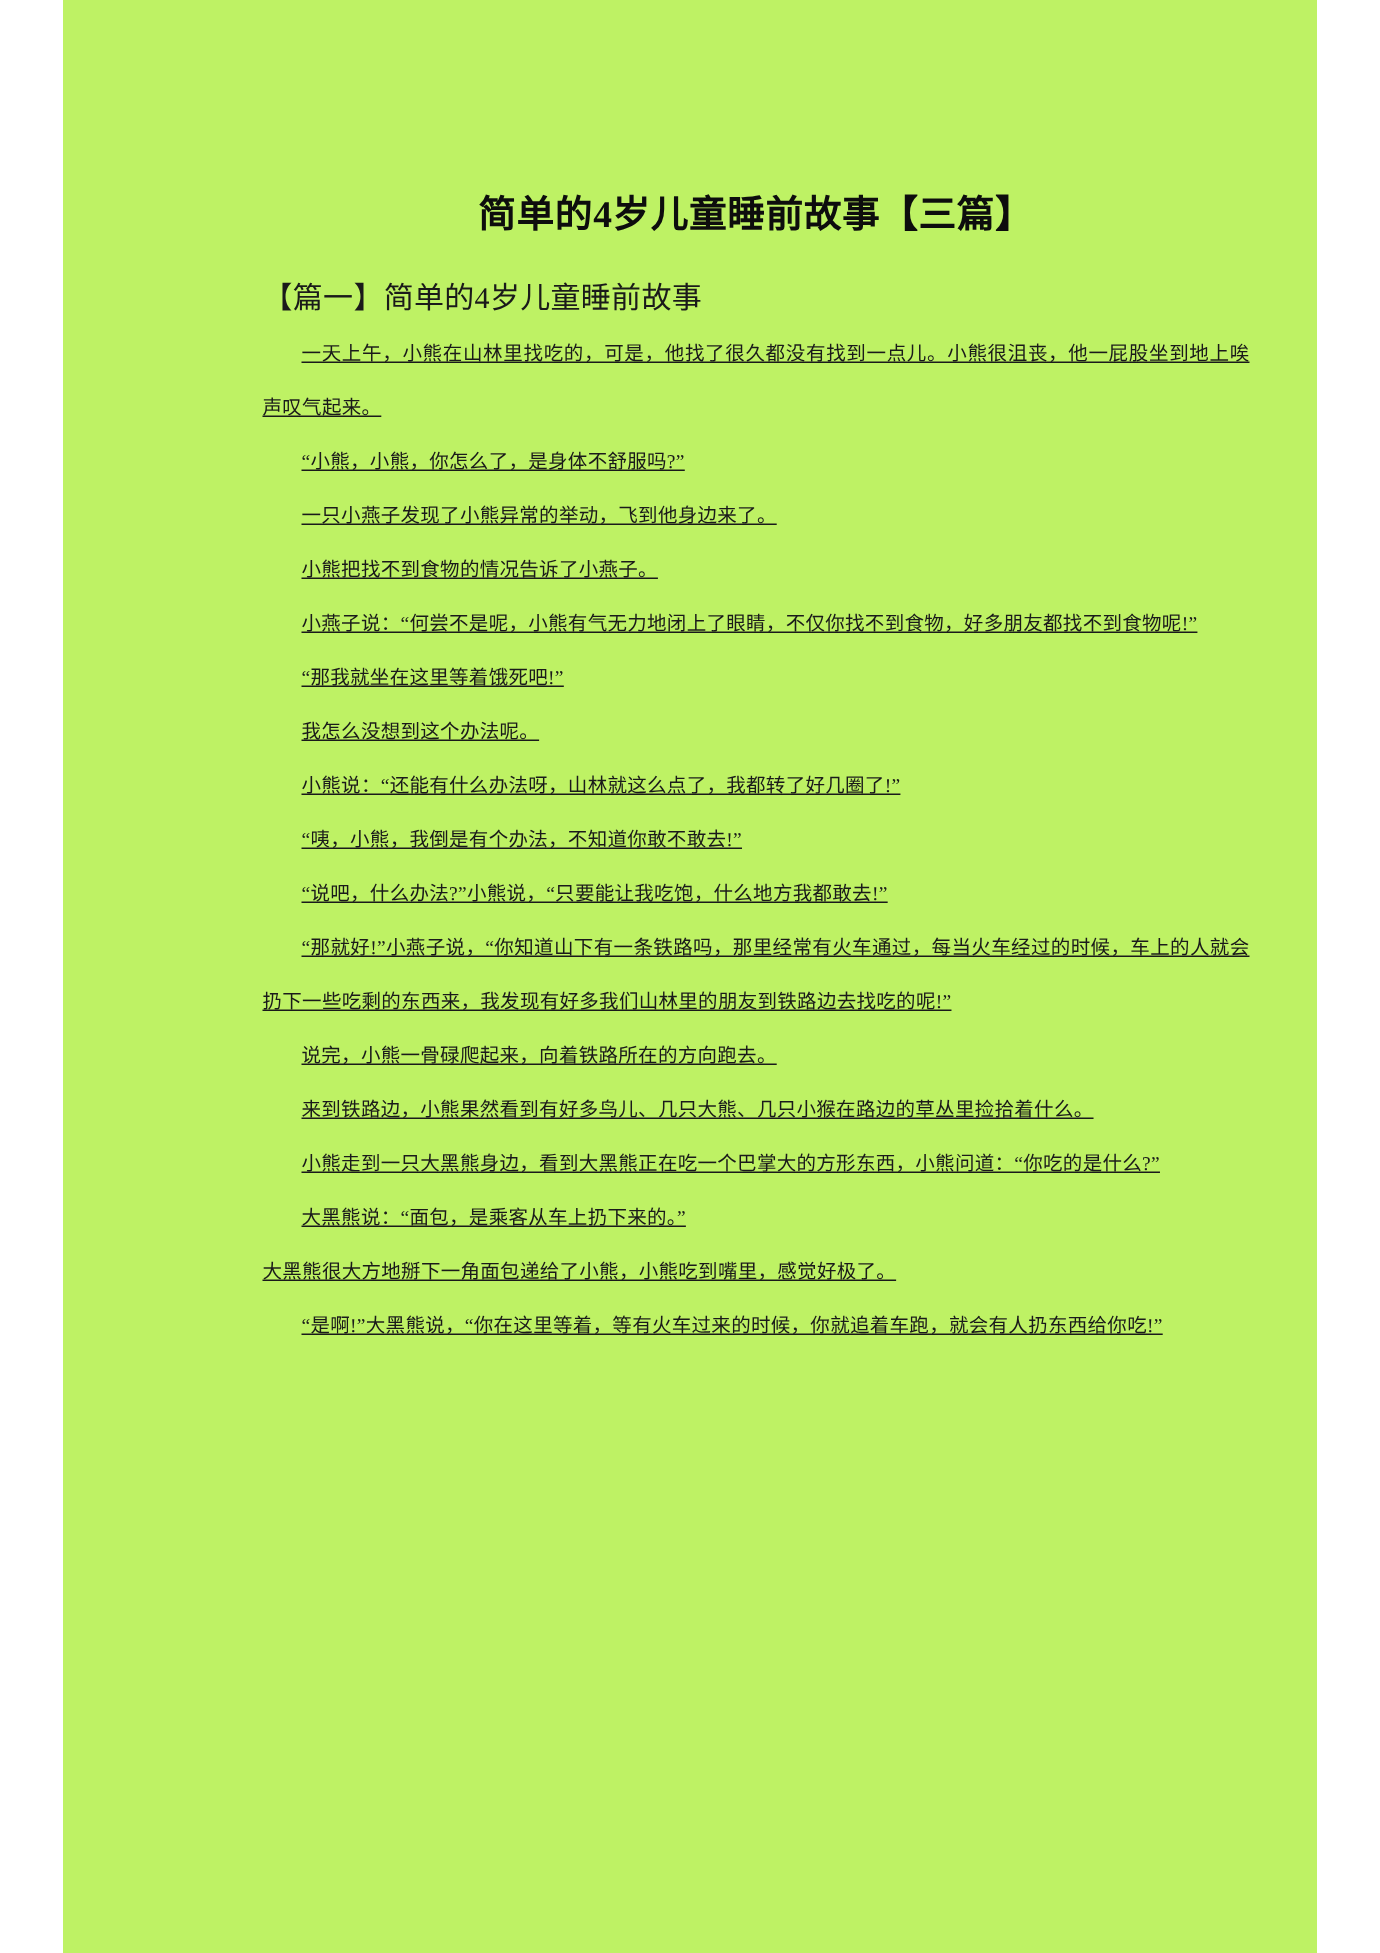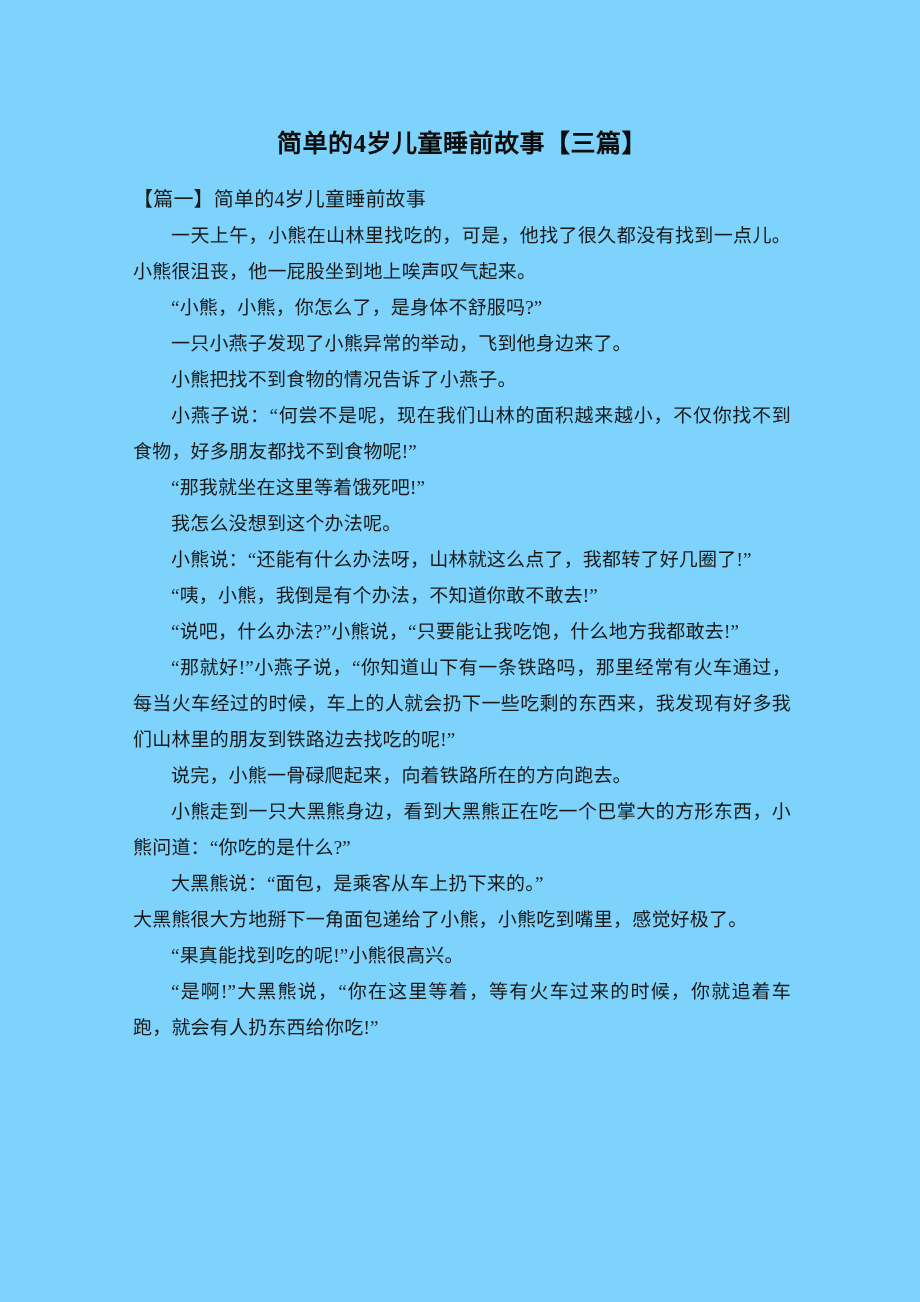--- a/index.html
+++ b/index.html
@@ -8,24 +8,24 @@
     padding: 0;
     background: #ffffff;
   }
   body {
     font-family: "Liberation Serif", "DejaVu Serif", serif;
     color: #1a1a1a;
     -webkit-font-smoothing: antialiased;
   }
   .page {
     position: relative;
-    width: 920px;
+    width: 836px;
     height: 1302px;
     margin: 0 auto;
-    background: #7dd3fc;
+    background: #bef264;
     overflow: hidden;
     box-sizing: border-box;
   }
   .content {
     position: absolute;
     left: 133px;
     top: 0;
     width: 658px;
   }
   .doc-title {
@@ -41,27 +41,28 @@
   .section-label {
     font-size: 20px;
     line-height: 36px;
     margin: 0;
     padding-top: 22px;
     text-align: justify;
     text-justify: inter-ideograph;
     letter-spacing: 0.2px;
   }
   p.para {
-    font-size: 19px;
+    font-size: 13px;
     line-height: 36px;
     margin: 0;
     text-align: justify;
     text-justify: inter-ideograph;
     letter-spacing: 0.2px;
     text-indent: 2em;
+    text-decoration: underline;
   }
   p.para.noindent {
     text-indent: 0;
   }
   .body-block {
     padding-top: 1px;
   }
 </style>
 </head>
 <body>
@@ -71,29 +72,29 @@
 
     <h1 class="doc-title">简单的4岁儿童睡前故事【三篇】</h1>
 
     <div class="section-label">【篇一】简单的4岁儿童睡前故事</div>
 
     <div class="body-block">
         <p class="para">一天上午，小熊在山林里找吃的，可是，他找了很久都没有找到一点儿。小熊很沮丧，他一屁股坐到地上唉声叹气起来。</p>
         <p class="para">“小熊，小熊，你怎么了，是身体不舒服吗?”</p>
         <p class="para">一只小燕子发现了小熊异常的举动，飞到他身边来了。</p>
         <p class="para">小熊把找不到食物的情况告诉了小燕子。</p>
-        <p class="para">小燕子说：“何尝不是呢，现在我们山林的面积越来越小，不仅你找不到食物，好多朋友都找不到食物呢!”</p>
+        <p class="para">小燕子说：“何尝不是呢，小熊有气无力地闭上了眼睛，不仅你找不到食物，好多朋友都找不到食物呢!”</p>
         <p class="para">“那我就坐在这里等着饿死吧!”</p>
         <p class="para">我怎么没想到这个办法呢。</p>
         <p class="para">小熊说：“还能有什么办法呀，山林就这么点了，我都转了好几圈了!”</p>
         <p class="para">“咦，小熊，我倒是有个办法，不知道你敢不敢去!”</p>
         <p class="para">“说吧，什么办法?”小熊说，“只要能让我吃饱，什么地方我都敢去!”</p>
         <p class="para">“那就好!”小燕子说，“你知道山下有一条铁路吗，那里经常有火车通过，每当火车经过的时候，车上的人就会扔下一些吃剩的东西来，我发现有好多我们山林里的朋友到铁路边去找吃的呢!”</p>
         <p class="para">说完，小熊一骨碌爬起来，向着铁路所在的方向跑去。</p>
+        <p class="para">来到铁路边，小熊果然看到有好多鸟儿、几只大熊、几只小猴在路边的草丛里捡拾着什么。</p>
         <p class="para">小熊走到一只大黑熊身边，看到大黑熊正在吃一个巴掌大的方形东西，小熊问道：“你吃的是什么?”</p>
         <p class="para">大黑熊说：“面包，是乘客从车上扔下来的。”</p>
         <p class="para noindent">大黑熊很大方地掰下一角面包递给了小熊，小熊吃到嘴里，感觉好极了。</p>
-        <p class="para">“果真能找到吃的呢!”小熊很高兴。</p>
         <p class="para">“是啊!”大黑熊说，“你在这里等着，等有火车过来的时候，你就追着车跑，就会有人扔东西给你吃!”</p>
       </div>
 
   </div>
 </div>
 
 </body></html>

